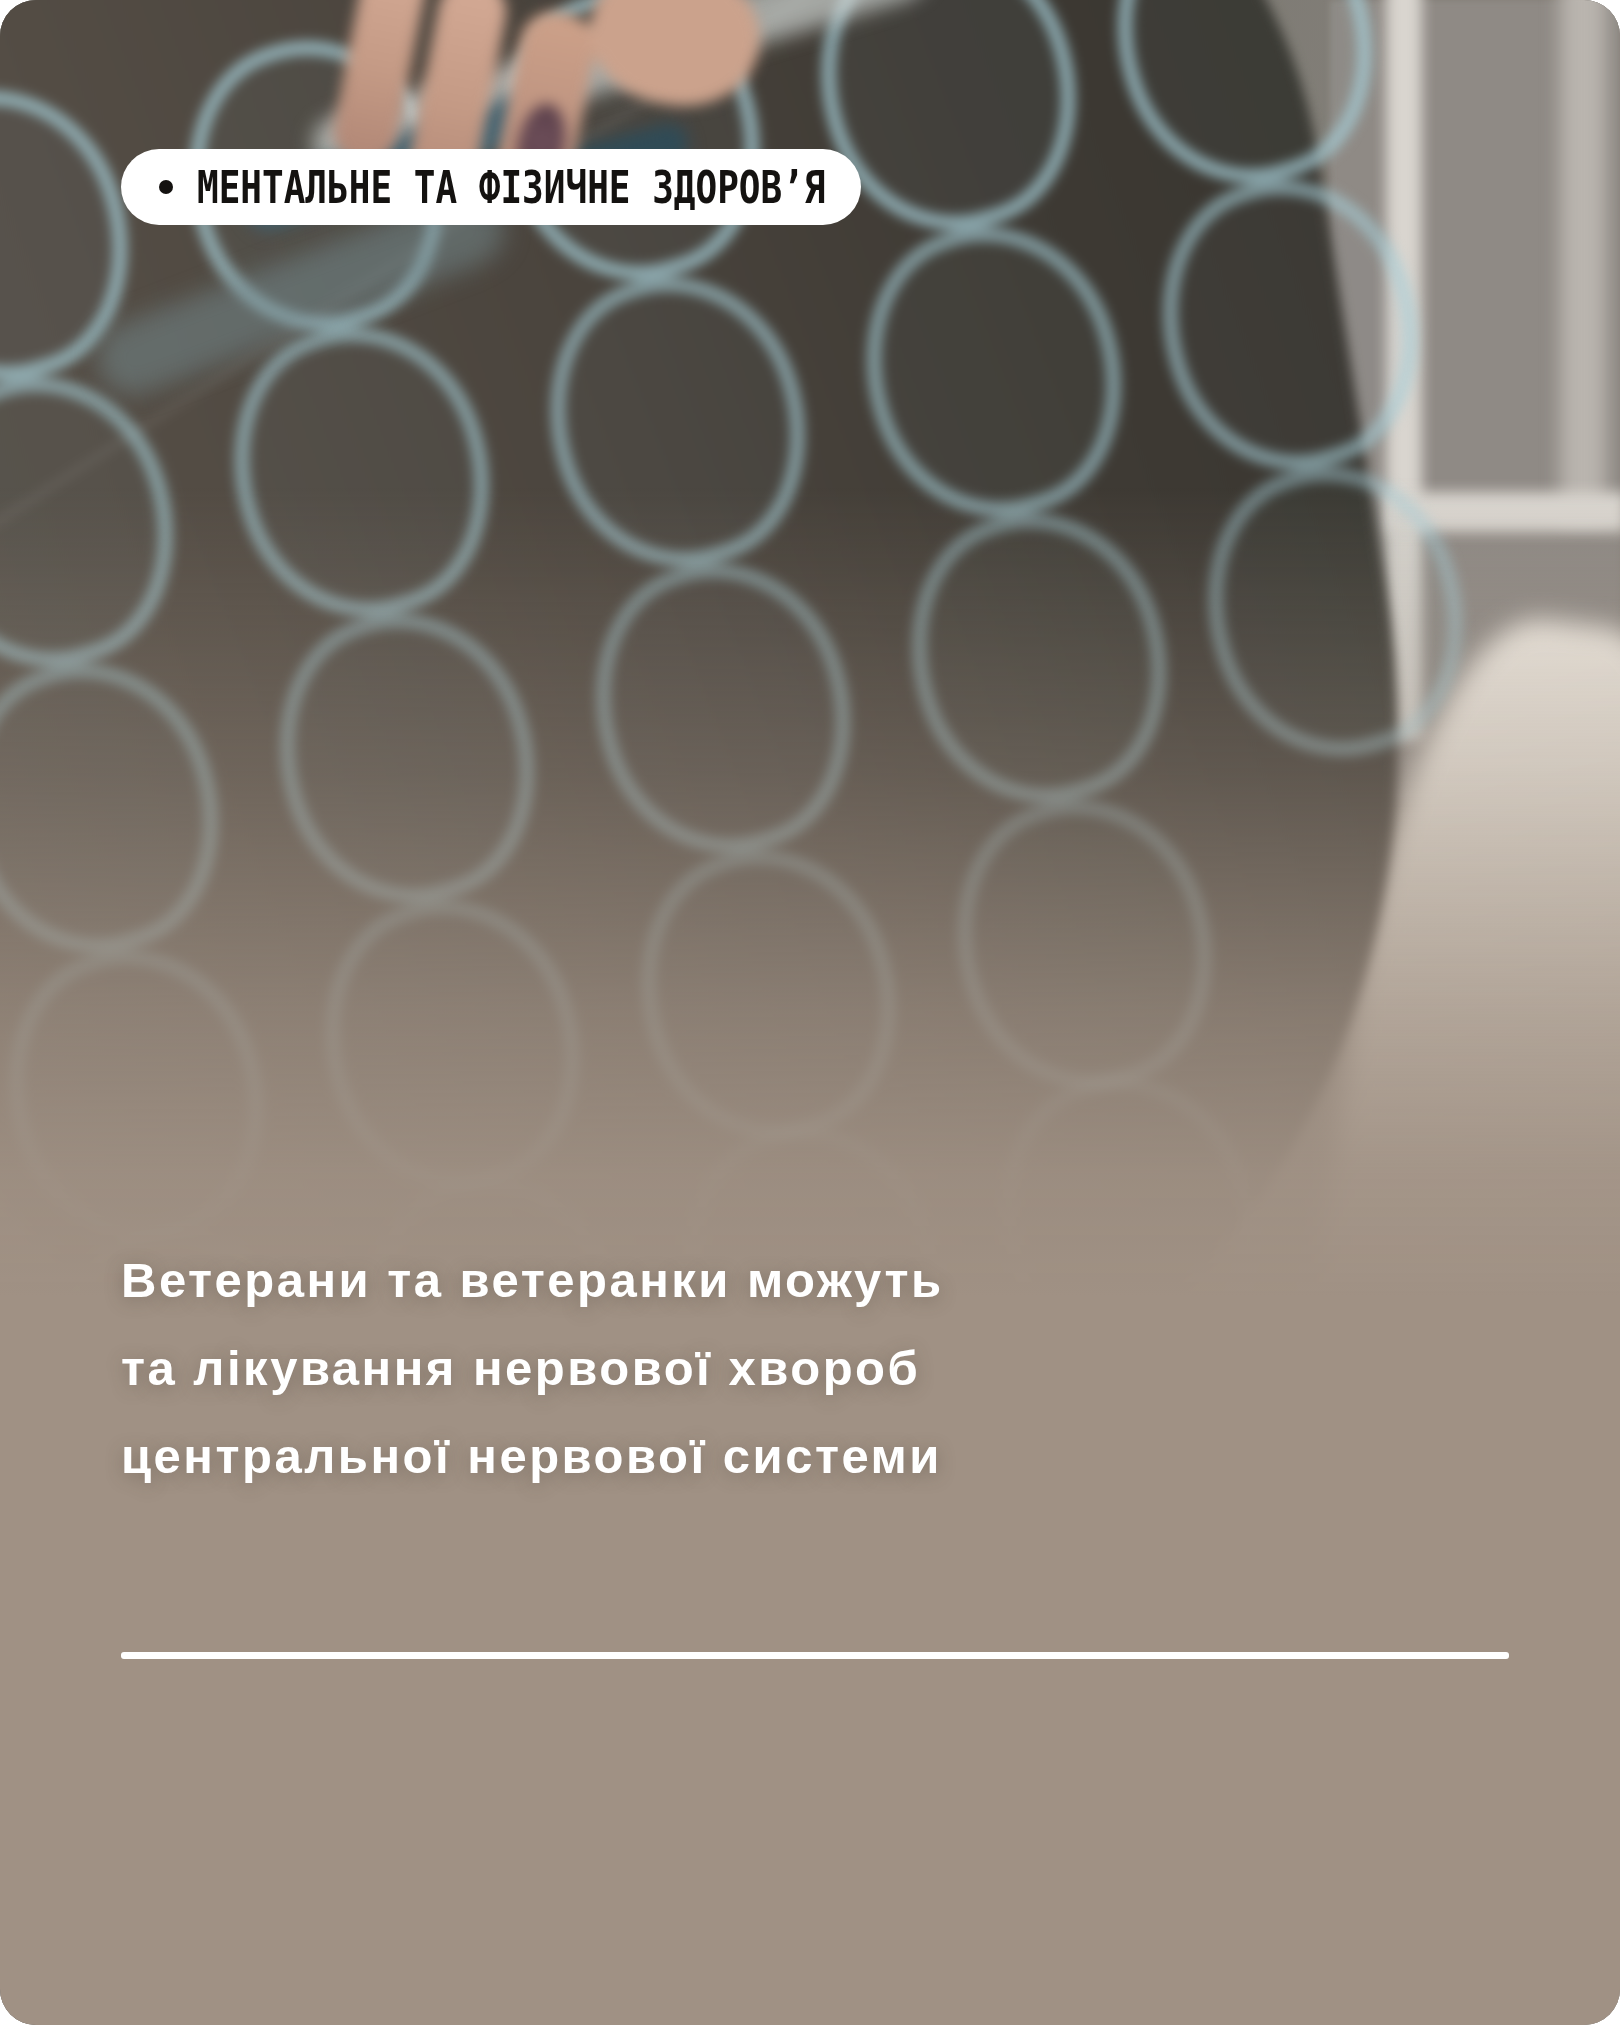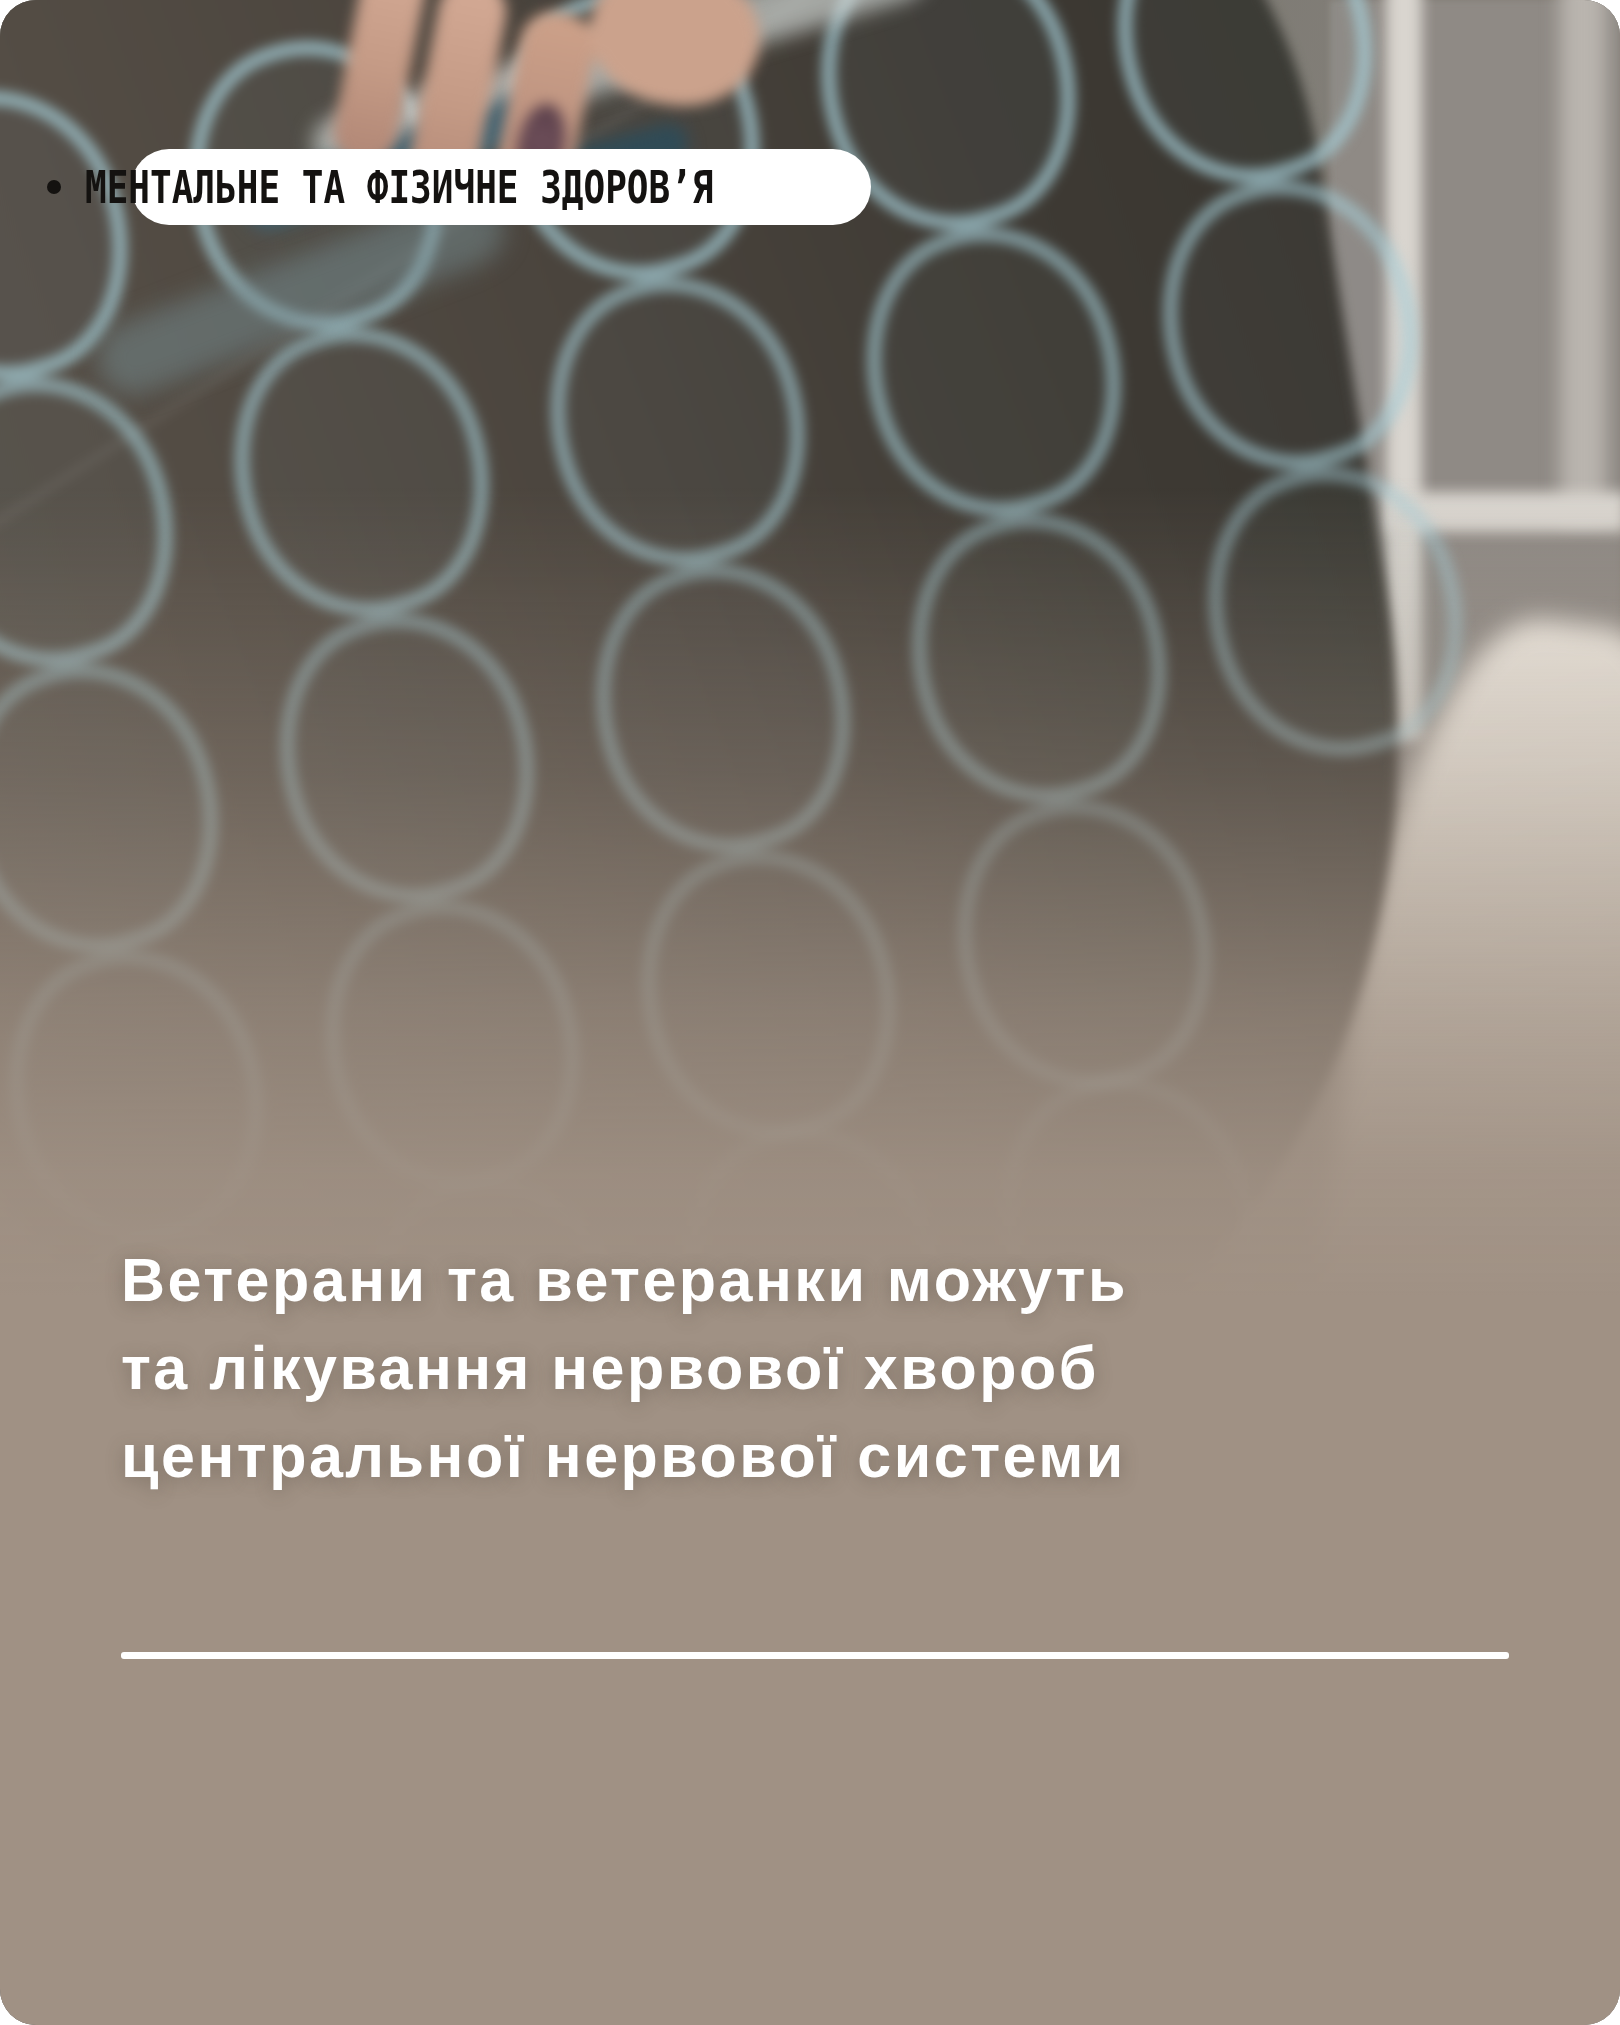--- a/index.html
+++ b/index.html
@@ -83,34 +83,34 @@
     background:linear-gradient(180deg,
       rgba(160,145,132,0) 24%,
       rgba(160,145,132,.35) 38%,
       rgba(160,145,132,.75) 50%,
       rgba(160,145,132,.95) 58%,
       var(--bg-taupe,#a09184) 64%,
       var(--bg-taupe,#a09184) 100%);
   }
   
   .badge{
-    position:absolute;z-index:20;left:131px;top:149px;width:740px;height:76px;
+    position:absolute;z-index:20;left:121px;top:149px;width:740px;height:76px;
     background:var(--badge-bg,#ffffff);border-radius:38px;
-    display:flex;align-items:center;justify-content:flex-end;
+    display:flex;align-items:center;
   }
   .badge .bullet{width:14px;height:14px;border-radius:50%;
     background:var(--badge-text,#141210);margin-left:38px;flex:none;}
   .badge .label{
     margin-left:24px;white-space:nowrap;
     font-family:"DejaVu Sans Mono",monospace;font-weight:700;font-size:45px;
     color:var(--badge-text,#141210);transform:scaleX(.8);transform-origin:left center;
   }
   .headline{
     position:absolute;z-index:20;left:121px;top:1236px;width:1460px;
-    color:var(--headline-white,#ffffff);font-weight:700;font-size:61px;line-height:88px;
+    color:var(--headline-white,#ffffff);font-weight:700;font-size:49px;line-height:88px;
     letter-spacing:2.5px;
     text-shadow:0 3px 18px rgba(70,60,50,.35);
   }
   .divider{
     position:absolute;z-index:20;left:121px;top:1652px;width:1388px;height:7px;
     background:var(--headline-white,#ffffff);border-radius:3px;
   }
   .footer{position:absolute;z-index:20;left:0;top:1760px;width:1620px;height:140px;}
 </style>
 </head>

